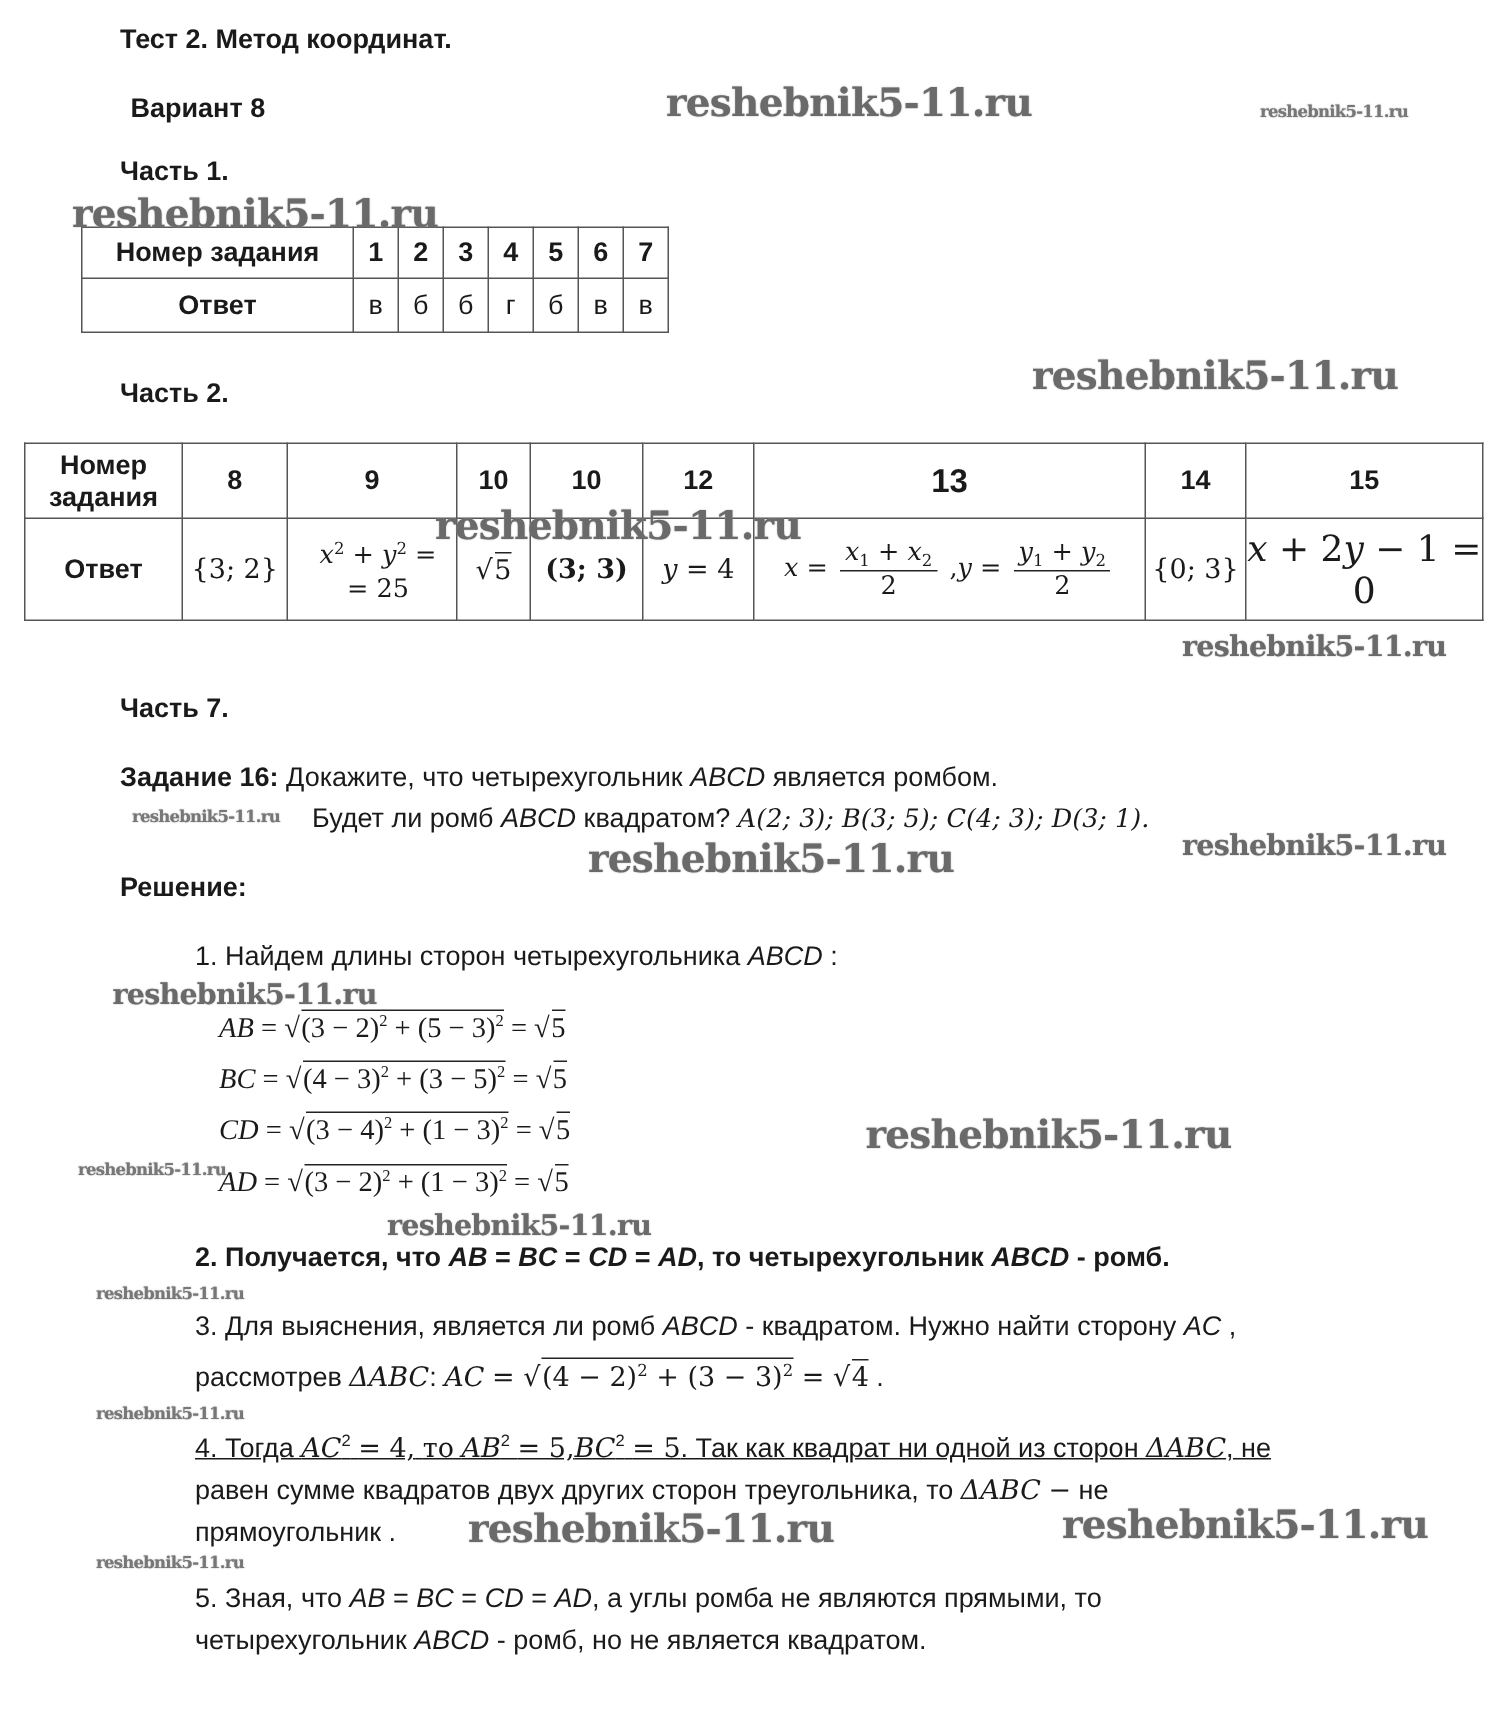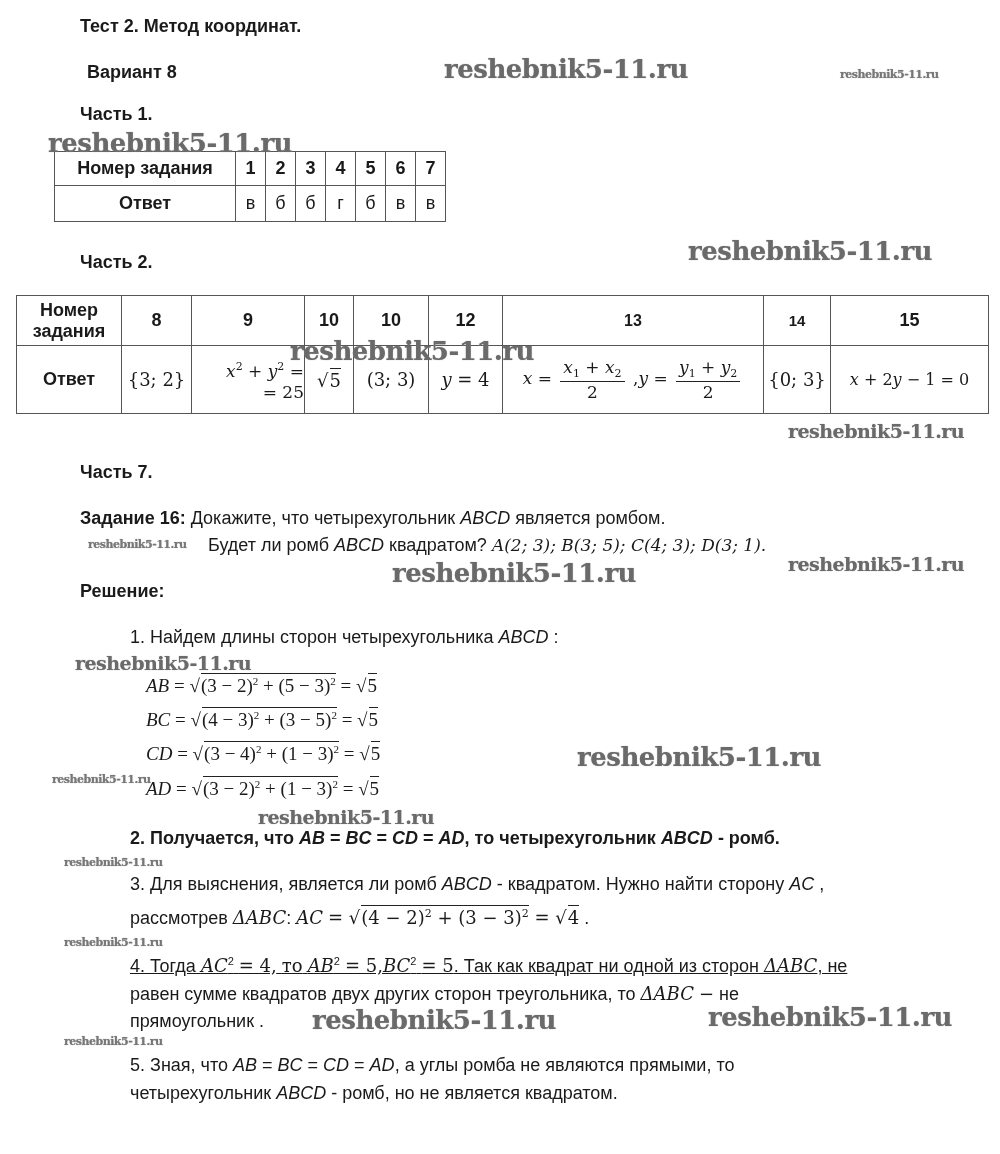--- a/index.html
+++ b/index.html
@@ -62,41 +62,41 @@
 
 <table class="grid" style="left:16px;top:295px;">
   <tbody>
       <tr style="height:50px;">
     <td style="width:104px;font-weight:bold;font-size:18px;line-height:21px;"><span style="display:inline-block;width:90px;">Номер задания</span></td>
     <td style="width:69px;font-size:18px;font-weight:bold;">8</td>
     <td style="width:112px;font-size:18px;font-weight:bold;">9</td>
     <td style="width:48px;font-size:18px;font-weight:bold;">10</td>
     <td style="width:74px;font-size:18px;font-weight:bold;">10</td>
     <td style="width:73px;font-size:18px;font-weight:bold;">12</td>
-    <td style="width:260px;font-size:16px;font-weight:bold;margin-left:28px;">13</td>
-    <td style="width:66px;font-size:15px;font-weight:bold;">14</td>
+    <td style="width:260px;font-size:22px;font-weight:bold;margin-left:28px;">13</td>
+    <td style="width:66px;font-size:18px;font-weight:bold;">14</td>
     <td style="width:157px;font-size:18px;font-weight:bold;">15</td>
   </tr>
   <tr style="height:68px;">
     <td style="font-weight:bold;font-size:18px;">Ответ</td>
     <td class="math" style="font-size:18px;">{3; 2}</td>
-    <td class="math" style="font-size:17px;text-align:right;padding-left:8px;line-height:22px;">
+    <td class="math" style="font-size:17px;text-align:center;padding-left:8px;line-height:22px;">
       <span class="mi">x</span><sup>2</sup> + <span class="mi">y</span><sup>2</sup> =<br>= 25
     </td>
     <td class="math" style="font-size:18px;">√<span class="sqrt">5</span></td>
-    <td class="math" style="font-size:18px;">(3; 3)</td>
+    <td class="math" style="font-size:18px;font-weight:bold;">(3; 3)</td>
     <td class="math" style="font-size:18px;"><span class="mi">y</span> = 4</td>
     <td class="math" style="font-size:17px;">
       <span class="mi">x</span> =
       <span class="frac"><span class="num"><span class="mi">x</span><sub>1</sub> + <span class="mi">x</span><sub>2</sub></span><span class="den">2</span></span>
       ,<span class="mi">y</span> =
       <span class="frac"><span class="num"><span class="mi">y</span><sub>1</sub> + <span class="mi">y</span><sub>2</sub></span><span class="den">2</span></span>
     </td>
     <td class="math" style="font-size:18px;">{0; 3}</td>
-    <td class="math" style="font-size:16px;"><span class="mi">x</span> + 2<span class="mi">y</span> − 1 = 0</td>
+    <td class="math" style="font-size:24px;"><span class="mi">x</span> + 2<span class="mi">y</span> − 1 = 0</td>
   </tr>
 </tbody>
   </table>
 
 <div class="abs h-bold" style="left:80px;top:462px;">Часть 7.</div>
 
 <div class="abs txt" style="left:80px;top:508px;white-space:nowrap;">
   <b>Задание 16:</b>
   <span>Докажите, что четырехугольник <i>ABCD</i> является ромбом.</span>
 </div>

